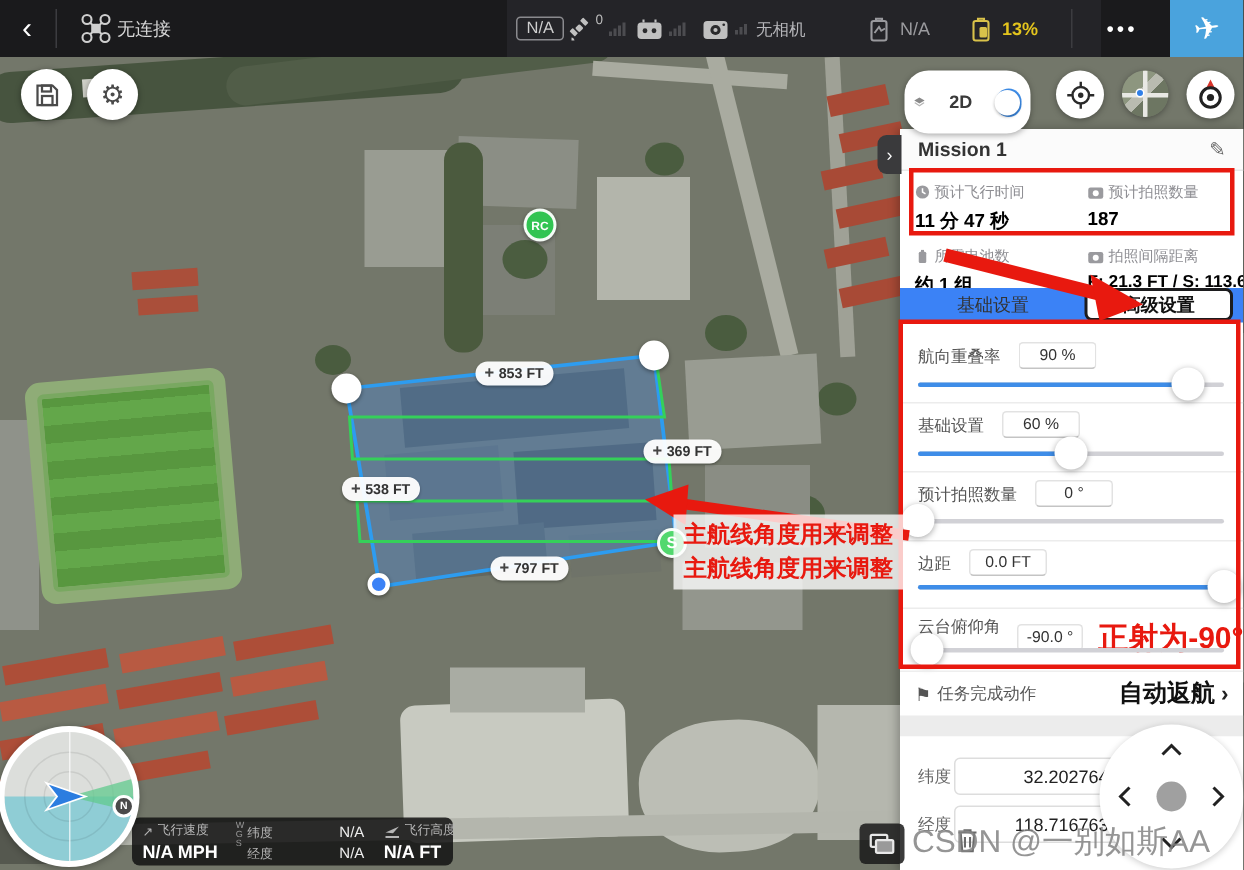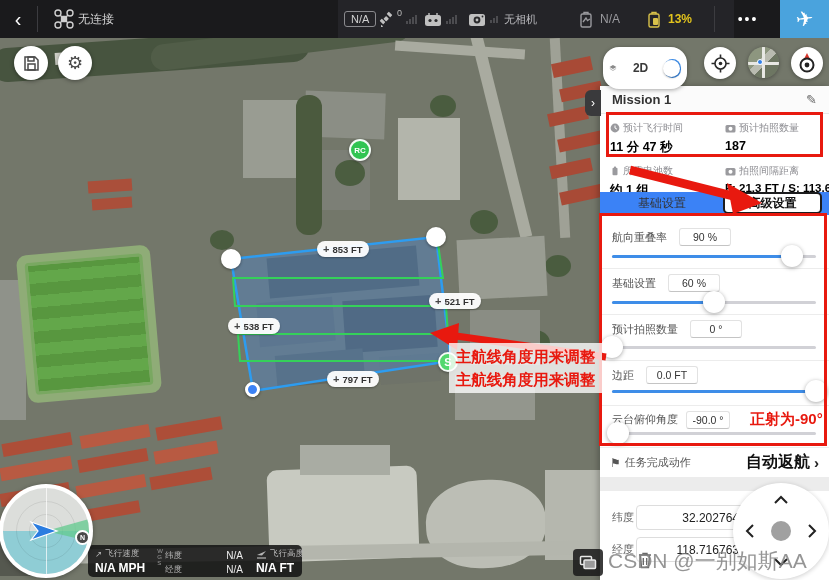--- a/index.html
+++ b/index.html
@@ -88,21 +88,21 @@
   .sliders{position:absolute;left:0;top:136px;width:229px;height:233px;background:#fff;}
   .sep{position:absolute;left:0;width:229px;height:1px;background:#ececec;}
   .srow-lab{position:absolute;left:12px;display:flex;align-items:center;}
   .slabel{font-size:11px;color:#555;}
   .svalue{min-width:52px;text-align:center;font-size:10.5px;color:#333;border:1px solid #e2e2e2;border-bottom:1px solid #c4c4c4;
           border-radius:3px;padding:2px 4px;margin-left:12px;background:#fff;cursor:text;}
   .strack{position:absolute;left:12px;width:204px;height:3px;background:#d1d1d6;border-radius:2px;cursor:pointer;}
   .sl-fill{position:absolute;left:0;top:0;height:3px;background:var(--blue,#3e8de8);border-radius:2px;}
   .sl-knob{position:absolute;top:-10px;width:22px;height:22px;margin-left:-11px;border-radius:50%;background:#fff;
            box-shadow:0 1px 4px rgba(0,0,0,.35);}
-  .gnote{font-size:15px;font-weight:bold;color:var(--accent,#e8190f);margin-left:20px;white-space:nowrap;}
+  .gnote{font-size:20px;font-weight:bold;color:var(--accent,#e8190f);margin-left:10px;white-space:nowrap;}
   .finish{position:absolute;left:0;top:361px;width:229px;height:30px;display:flex;align-items:center;padding:0 10px;
           border-top:1px solid #eee;cursor:pointer;}
   .finish .fl{font-size:11px;color:#555;margin-left:4px;text-align:center;}
   .finish .fv{margin-left:auto;font-size:16px;font-weight:bold;color:#111;}
   .finish .chev{font-size:15px;font-weight:bold;color:#222;margin-left:4px;}
   .grayband{position:absolute;left:0;top:391px;width:229px;height:14px;background:#ececec;}
   .coords{position:absolute;left:0;top:405px;width:229px;height:89px;background:#fff;}
   .crow{position:absolute;left:0;display:flex;align-items:center;}
   .clab{font-size:11px;color:#666;width:24px;margin-left:12px;}
   .cbox{width:132px;height:25px;border:1px solid #ddd;border-radius:4px;font-size:12px;color:#222;
@@ -246,21 +246,21 @@
   <div class="vertex vwhite" style="left:221px;top:249px;"></div>
   <div class="vertex vwhite" style="left:426px;top:227px;"></div>
   <div class="vertex vblue" style="left:245px;top:382px;"></div>
 
   <div class="dpill" style="left:317px;top:241px;">
     <span class="plus">+</span>
     <span>853 FT</span>
   </div>
   <div class="dpill" style="left:429px;top:293px;">
     <span class="plus">+</span>
-    <span>521 FT</span>
+    <span>369 FT</span>
   </div>
   <div class="dpill" style="left:228px;top:318px;">
     <span class="plus">+</span>
     <span>538 FT</span>
   </div>
   <div class="dpill" style="left:327px;top:371px;">
     <span class="plus">+</span>
     <span>797 FT</span>
   </div>
   <div class="marker mrc">

